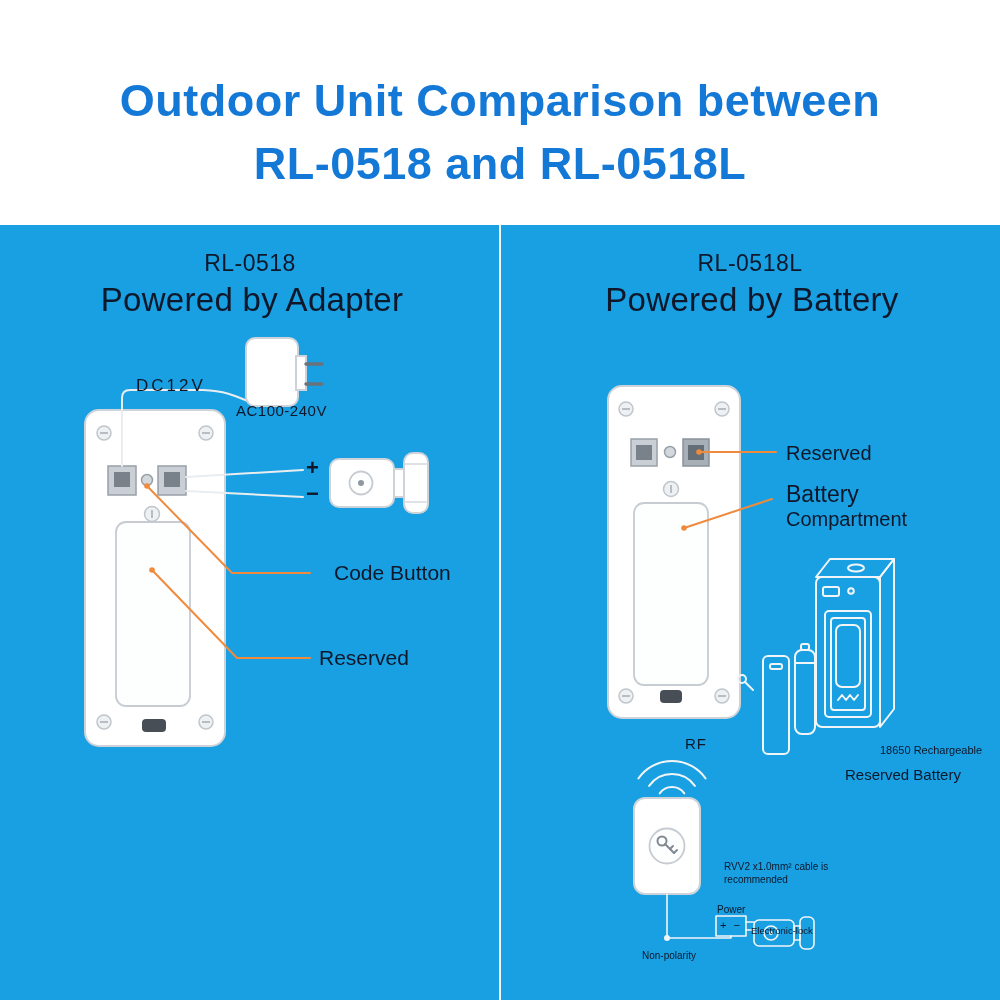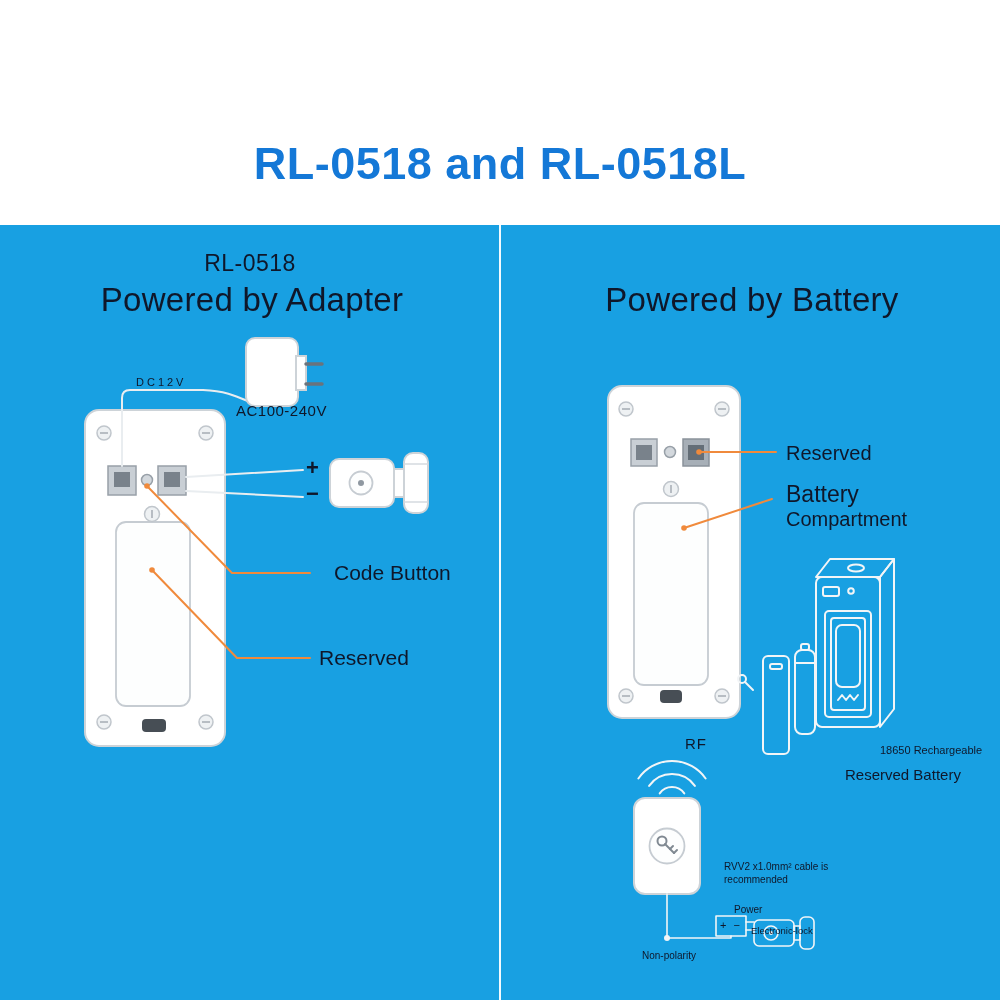--- a/index.html
+++ b/index.html
@@ -41,48 +41,48 @@
   .dotfill    { fill:#F2F5F7; stroke:none; }
   .key        { stroke:#808992; stroke-width:2; fill:none; stroke-linecap:round; }
 
   
   .lbl { position:absolute; color:#0f172a; white-space:nowrap; }
   .model   { width:500px; text-align:center; top:25px; font-size:23px; letter-spacing:0.5px; }
   .heading { width:504px; text-align:center; top:56px; font-size:33px; letter-spacing:0.3px; }
   .pos-left  { left:0; }
   .pos-right { left:500px; }
 
-  .lbl-dc    { left:136px; top:151px; font-size:11px; letter-spacing:3px;text-align:right; }
+  .lbl-dc    { left:136px; top:151px; font-size:17px; letter-spacing:3px;text-align:right; }
   .lbl-ac    { left:236px; top:177px; font-size:15px; letter-spacing:0.5px; }
   .lbl-plus  { left:306px; top:230px; font-size:22px; font-weight:700; }
   .lbl-minus { left:306px; top:256px; font-size:22px; font-weight:700; }
   .lbl-code  { left:319px; top:336px; font-size:21px;margin-left:15px; }
   .lbl-reserved-left { left:319px; top:421px; font-size:21px; }
 
   .lbl-reserved-right { left:786px; top:217px; font-size:20px; }
   .lbl-bc1 { left:786px; top:256px; font-size:23px; }
   .lbl-bc2 { left:786px; top:283px; font-size:20px; }
   .lbl-18650-1 { left:880px; top:519px; font-size:11px; }
   .lbl-18650-2 { left:845px; top:541px; font-size:15px; }
   .lbl-rf   { left:685px; top:510px; font-size:15px; letter-spacing:1px; }
   .lbl-cable1 { left:724px; top:636px; font-size:10px; }
   .lbl-cable2 { left:724px; top:649px; font-size:10px; }
-  .lbl-power  { left:717px; top:679px; font-size:10px;margin-left:17px; }
+  .lbl-power  { left:717px; top:679px; font-size:10px; }
   .lbl-pm     { left:716px; top:694px; width:30px; text-align:center; font-size:11px; letter-spacing:2px; }
   .lbl-elock  { left:751px; top:682px; font-size:9.5px;margin-top:18px; }
   .lbl-nonpol { left:642px; top:725px; font-size:10px; }
 </style>
 </head>
 <body>
 
 <div class="stage">
 
   <header class="title-block">
     <h1 class="title">
-      <br>
+      <span>Outdoor Unit Comparison between</span><br>
       <span>RL-0518 and RL-0518L</span>
     </h1>
   </header>
 
   <div class="blue-area">
 
     <svg class="art" viewBox="0 225 1000 775" xmlns="http://www.w3.org/2000/svg">
 
       <g>
         <rect class="dev-body" x="85" y="410" width="140" height="336" rx="14"></rect>
@@ -226,20 +226,21 @@
 
     <div class="lbl model pos-left">RL-0518</div>
     <div class="lbl heading pos-left">Powered by Adapter</div>
     <div class="lbl lbl-dc">DC12V</div>
     <div class="lbl lbl-ac">AC100-240V</div>
     <div class="lbl lbl-plus">+</div>
     <div class="lbl lbl-minus">−</div>
     <div class="lbl lbl-code">Code Button</div>
     <div class="lbl lbl-reserved-left">Reserved</div>
 
+    <div class="lbl model pos-right">RL-0518L</div>
     <div class="lbl heading pos-right">Powered by Battery</div>
     <div class="lbl lbl-reserved-right">Reserved</div>
     <div class="lbl lbl-bc1">Battery</div>
     <div class="lbl lbl-bc2">Compartment</div>
     <div class="lbl lbl-18650-1">18650 Rechargeable</div>
     <div class="lbl lbl-18650-2">Reserved Battery</div>
     <div class="lbl lbl-rf">RF</div>
     <div class="lbl lbl-cable1">RVV2 x1.0mm² cable is</div>
     <div class="lbl lbl-cable2">recommended</div>
     <div class="lbl lbl-power">Power</div>

